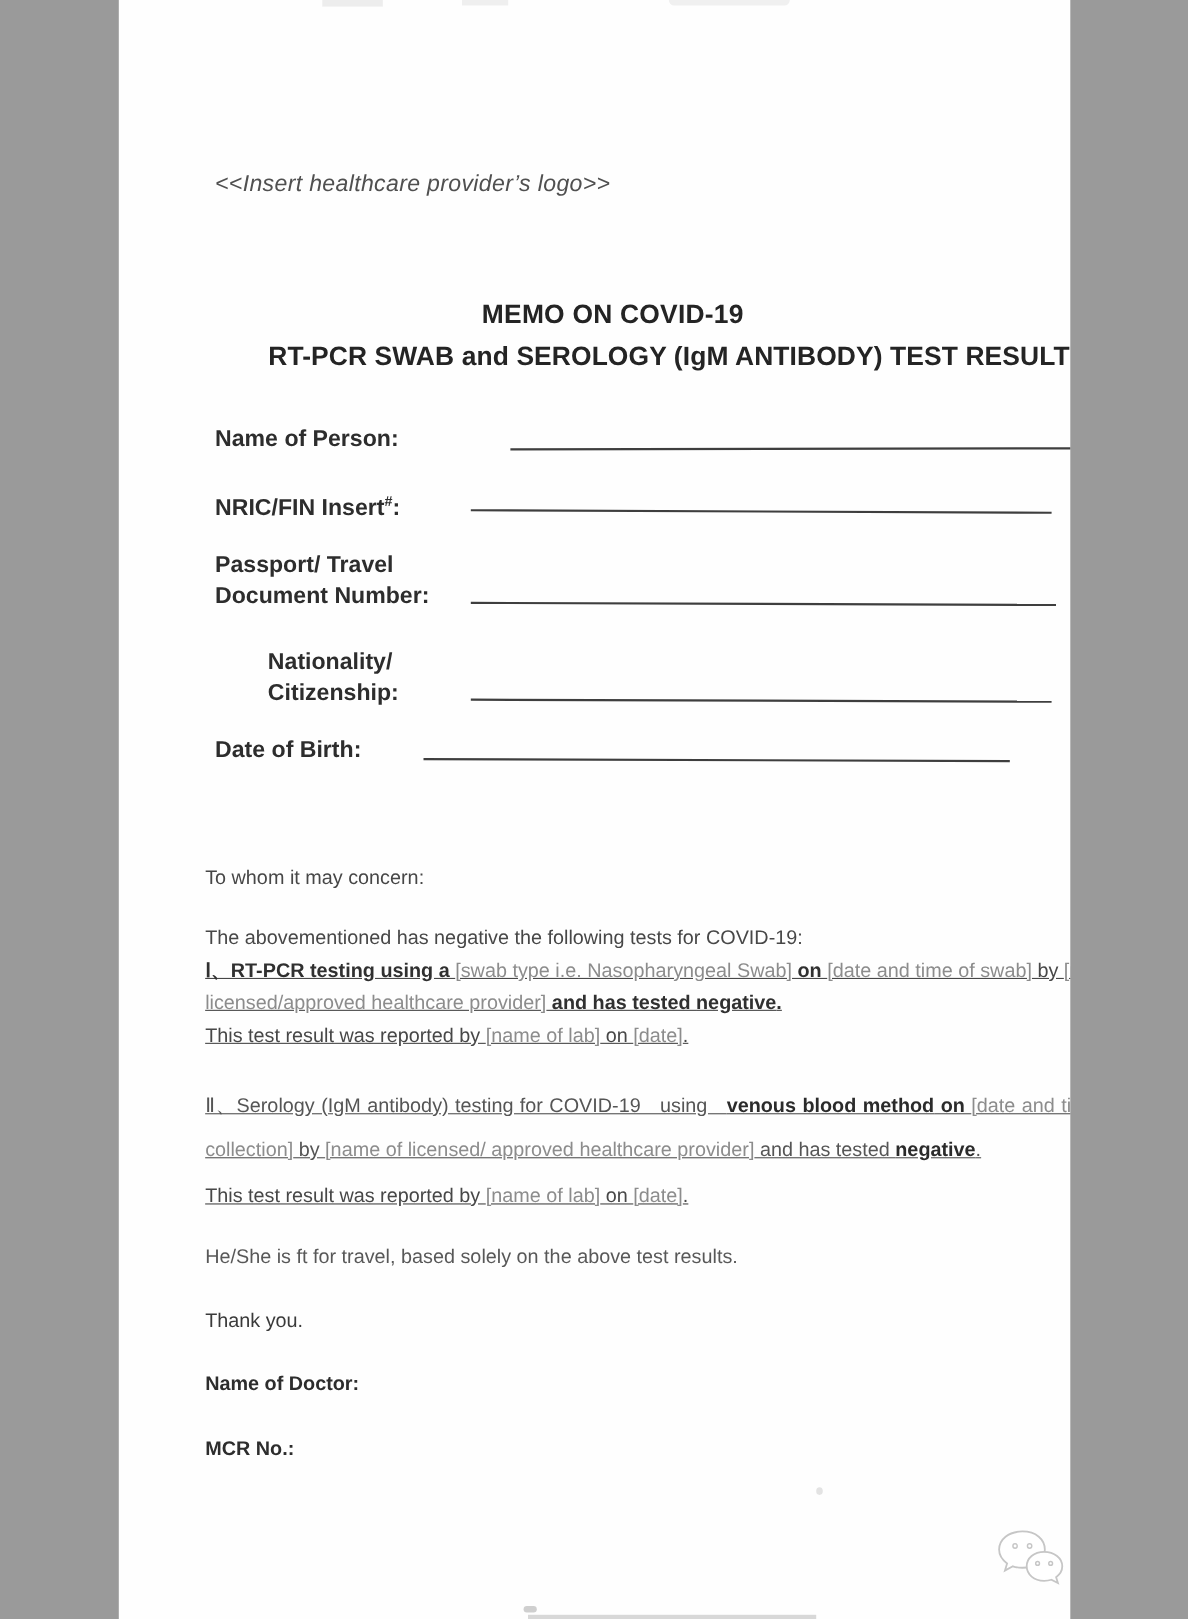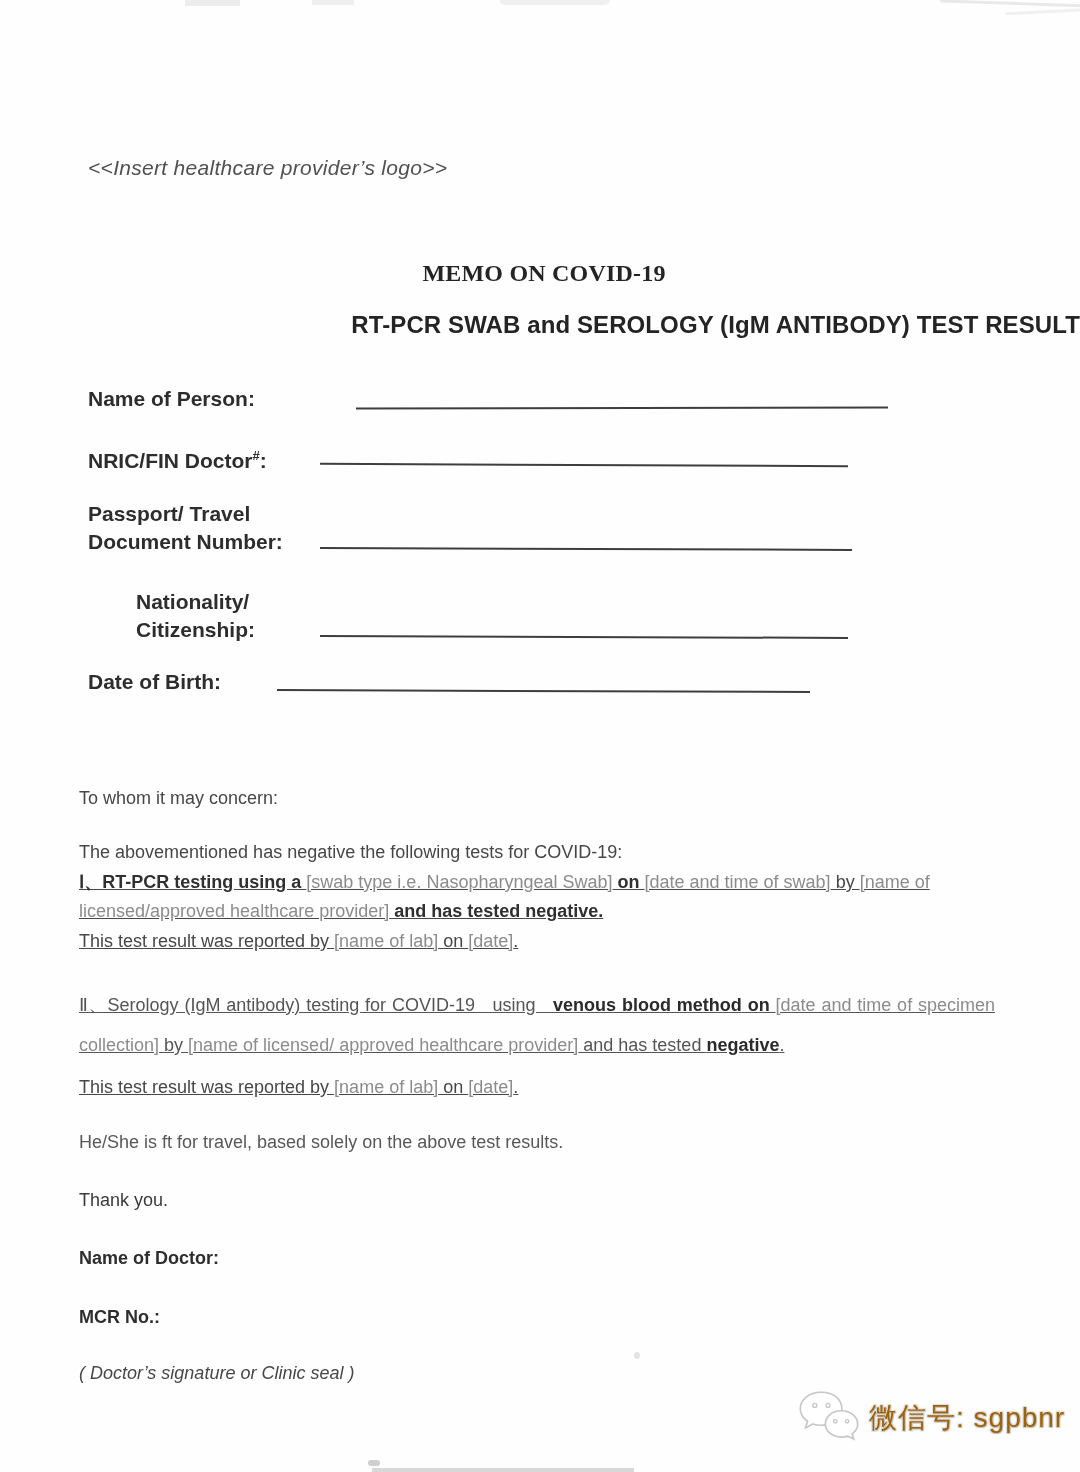--- a/index.html
+++ b/index.html
@@ -1,18 +1,18 @@
 <!DOCTYPE html>
 <html><head>
 <meta charset="utf-8">
 <style>
   html, body { margin: 0; padding: 0; background: #9a9a9a; }
   .page {
     position: relative;
-    width: 1080px;
+    width: 865px;
     height: 1472px;
     margin: 0 auto;
     background: #fefefe;
     overflow: hidden;
     font-family: "Liberation Sans", sans-serif;
     color: #3f3f3f;
   }
 
   
   .artifact { position: absolute; pointer-events: none; }
@@ -25,22 +25,22 @@
   .bbar { left: 372px; top: 1468px; width: 262px; height: 4px; background: #d8d8d8; }
   .sp2 { left: 634px; top: 1352px; width: 6px; height: 7px; background: #e3e3e3; border-radius: 50%; }
 
   
   .logo-placeholder {
     position: absolute; left: 88px; top: 156px;
     font-size: 21px; font-style: italic; color: #505050; letter-spacing: 0.3px;
   }
   .title {
     position: absolute; left: 0; top: 256px; width: 100%;
-    margin: 4px; text-align: center;
-    font-size: 24px; font-weight: bold; color: #242424; letter-spacing: 0.2px; font-family: Liberation Serif, serif;
+    margin: 17px; text-align: center;
+    font-size: 24px; font-weight: bold; color: #242424; letter-spacing: 0.2px;
   }
   .subtitle {
     position: absolute; left: 0; top: 311px; width: 100%;
     margin: 0; text-align: right;
     font-size: 24px; font-weight: bold; color: #242424; letter-spacing: 0.1px;
   }
 
   
   .flabel {
     position: absolute; left: 88px;
@@ -105,21 +105,21 @@
   <div class="artifact bbar"></div>
   <div class="artifact sp2"></div>
 
   <div class="logo-placeholder">&lt;&lt;Insert healthcare provider’s logo&gt;&gt;</div>
   <h1 class="title">MEMO ON COVID-19</h1>
   <h2 class="subtitle">RT-PCR SWAB and SEROLOGY (IgM ANTIBODY) TEST RESULT</h2>
 
   <div class="flabel lbl1">Name of Person:</div>
   <div class="fline line1"></div>
 
-  <div class="flabel lbl2"><span>NRIC/FIN Doctor</span><sup>#</sup><span>:</span></div>
+  <div class="flabel lbl2"><span>NRIC/FIN Insert</span><sup>#</sup><span>:</span></div>
   <div class="fline line2"></div>
 
   <div class="flabel lbl3">Passport/ Travel
 Document Number:</div>
   <div class="fline line3"></div>
 
   <div class="flabel lbl4">Nationality/
 Citizenship:</div>
   <div class="fline line4"></div>
 
@@ -132,21 +132,20 @@
   <div class="bodytext para para1"><span class="b">Ⅰ、RT-PCR testing using a </span><span class="g">[swab type i.e. Nasopharyngeal Swab]</span><span class="b"> on </span><span class="g">[date and time of swab]</span><span> by </span><span class="g">[name of licensed/approved healthcare provider]</span><span class="b"> and has tested </span><span class="b">negative</span><span class="b">.</span></div>
   <div class="bodytext para para1rep"><span>This test result was reported by </span><span class="g">[name of lab]</span><span> on </span><span class="g">[date]</span><span>.</span></div>
 
   <div class="bodytext para para2"><span>Ⅱ、Serology (IgM antibody) testing for COVID-19 &nbsp;&nbsp;using&nbsp;&nbsp; </span><span class="b">venous blood method</span><span class="b"> on </span><span class="g">[date and time of specimen collection]</span><span> by </span><span class="g">[name of licensed/ approved healthcare provider]</span><span> and has tested </span><span class="b">negative</span><span>.</span></div>
   <div class="bodytext para para2rep"><span>This test result was reported by </span><span class="g">[name of lab]</span><span> on </span><span class="g">[date]</span><span>.</span></div>
 
   <div class="bodytext fitness">He/She is ft for travel, based solely on the above test results.</div>
   <div class="bodytext thanks">Thank you.</div>
   <div class="bodytext doctor-label">Name of Doctor:</div>
   <div class="bodytext mcr-label">MCR No.:</div>
-  <div class="bodytext signature-note">( Doctor’s signature or Clinic seal )</div>
 
   <div class="watermark">
     <span>
       <svg width="66" height="56" viewBox="0 0 100 84" fill="none">
         <path d="M40 6 C21 6 8 17 8 31 C8 39 12 45 19 50 L16 60 L27 54 C31 55.5 35.5 56 40 56 C59 56 71 45 71 31 C71 17 59 6 40 6 Z" stroke="#c6c6c6" stroke-width="2.5" fill="#ffffff"></path>
         <circle cx="30" cy="26" r="3" stroke="#c6c6c6" stroke-width="2" fill="#ffffff"></circle>
         <circle cx="50" cy="26" r="3" stroke="#c6c6c6" stroke-width="2" fill="#ffffff"></circle>
         <path d="M70 34 C56 34 46 43 46 54 C46 65 56 74 70 74 C73.5 74 77 73.5 80 72.5 L89 77 L86.5 69 C92 65 95 60 95 54 C95 43 84 34 70 34 Z" stroke="#c6c6c6" stroke-width="2.5" fill="#ffffff"></path>
         <circle cx="61" cy="50" r="2.6" stroke="#c6c6c6" stroke-width="2" fill="#ffffff"></circle>
         <circle cx="79" cy="50" r="2.6" stroke="#c6c6c6" stroke-width="2" fill="#ffffff"></circle>

